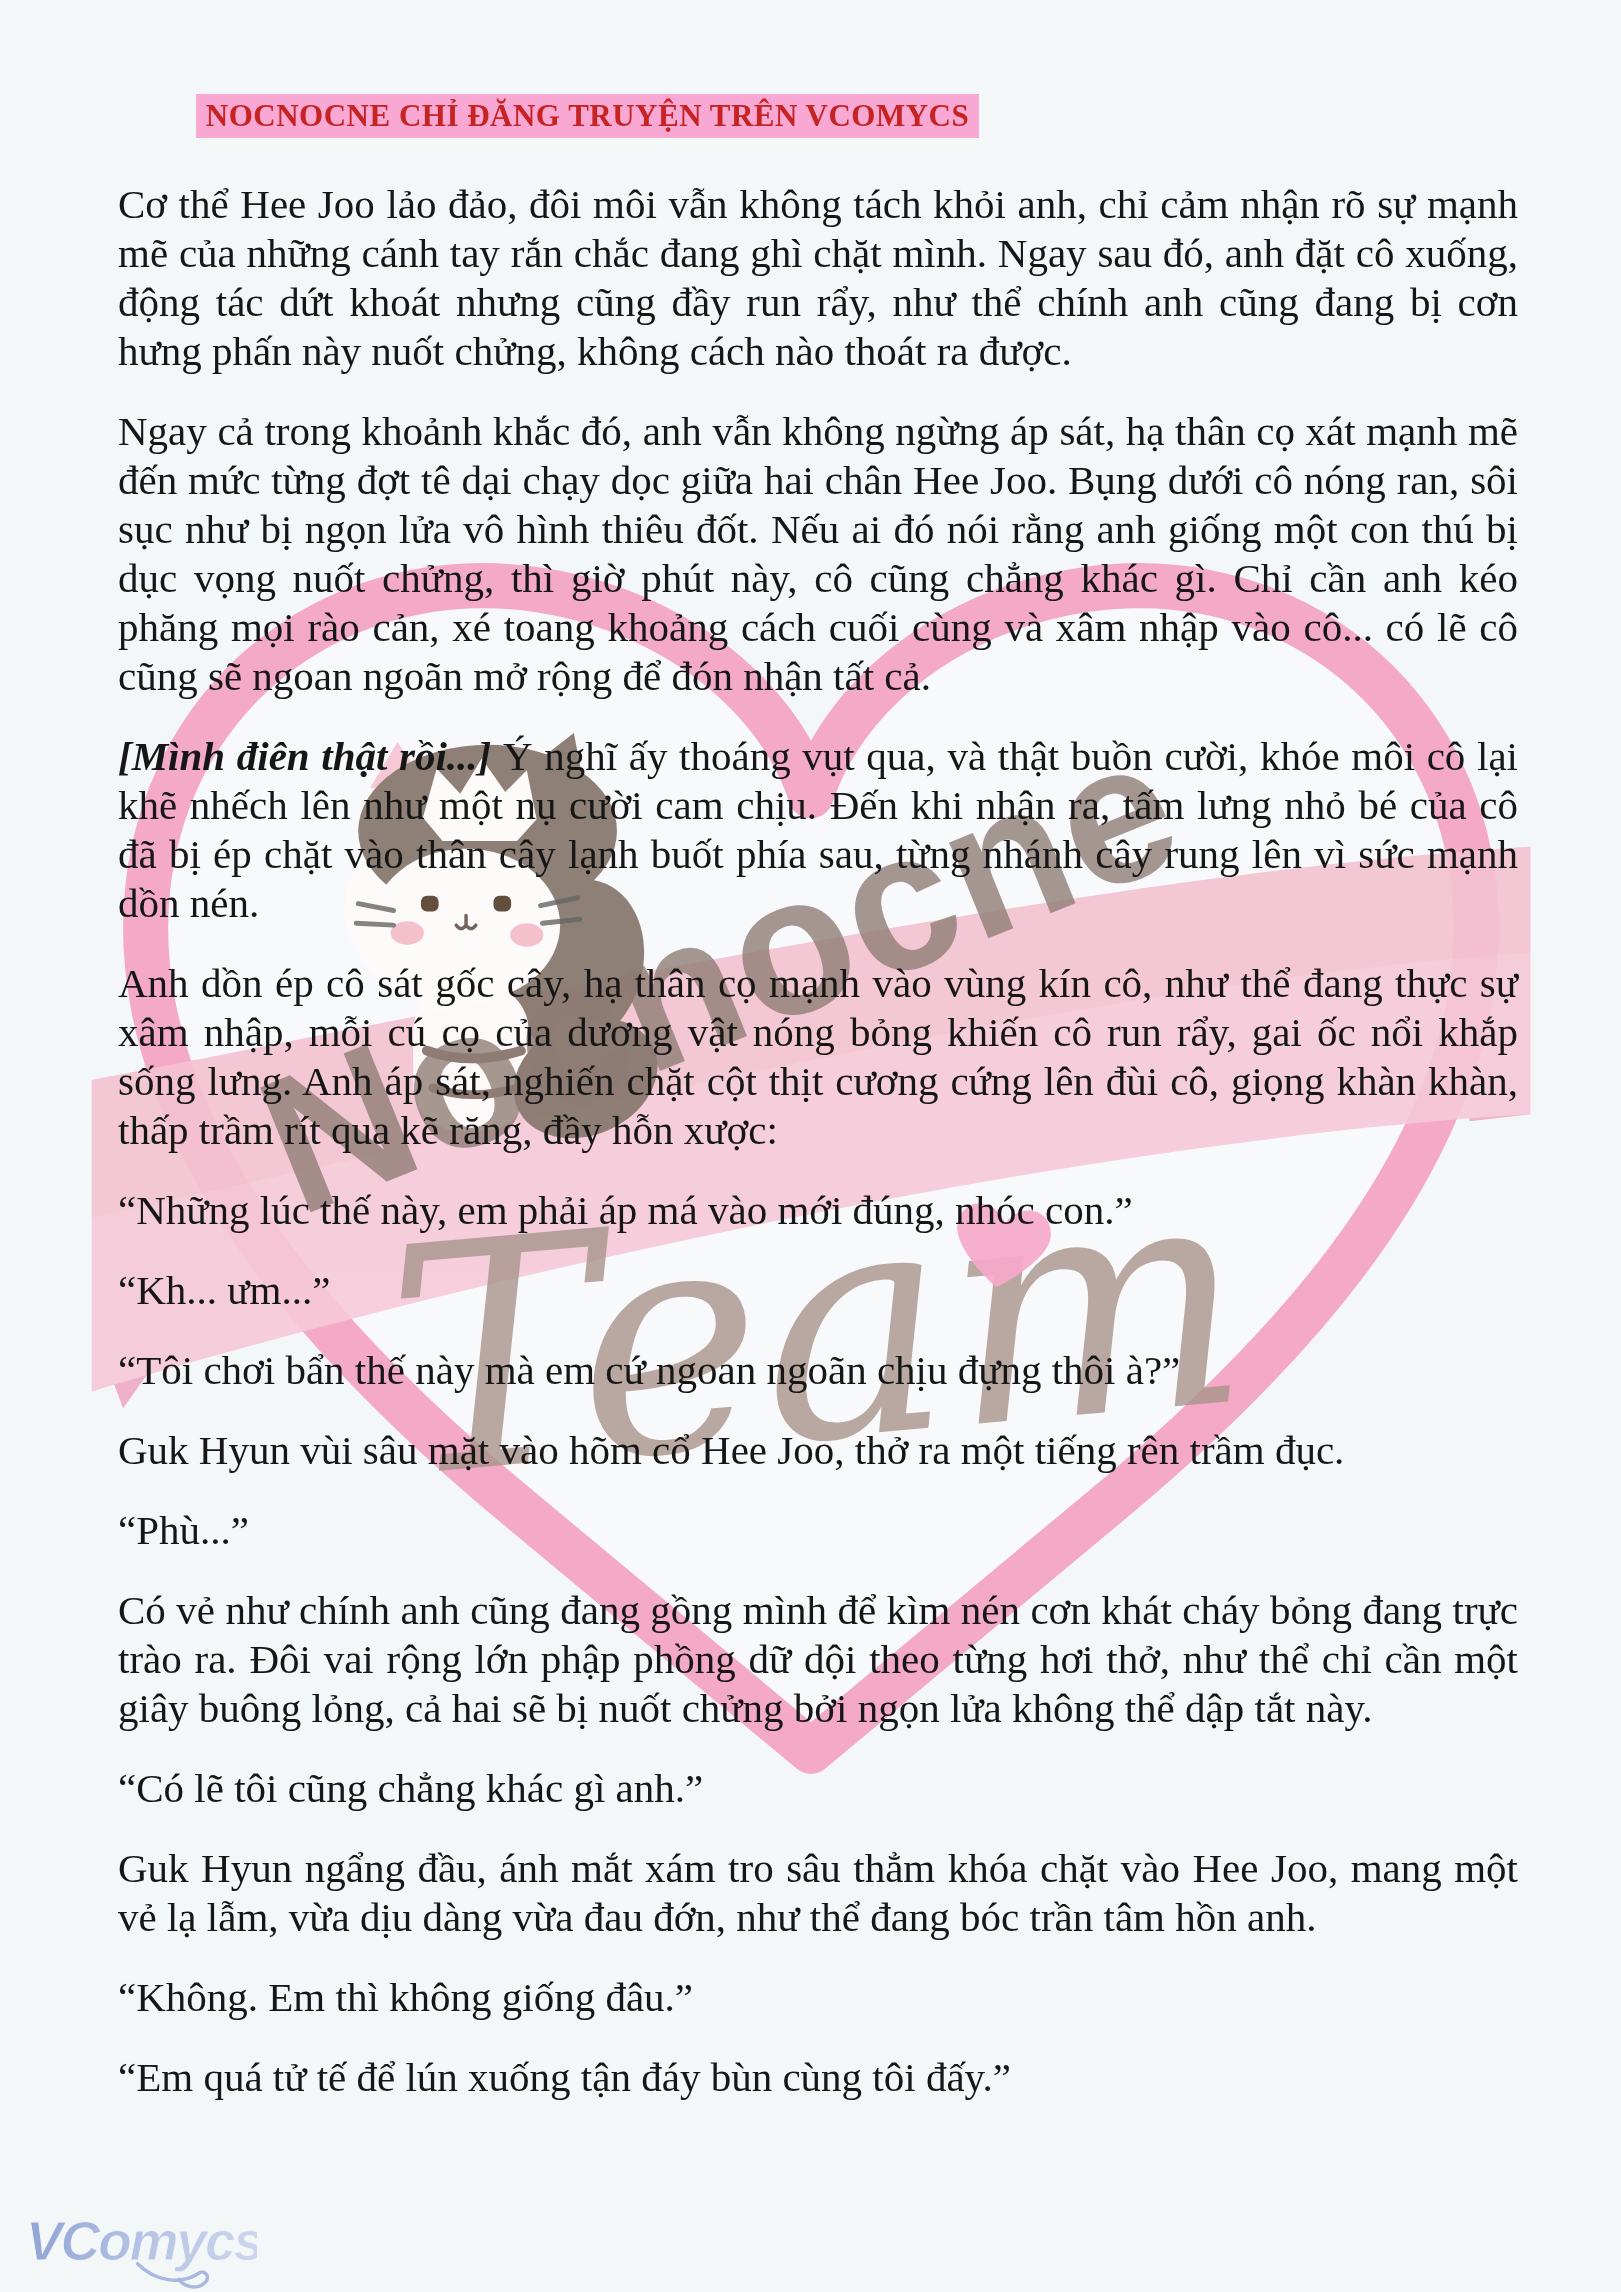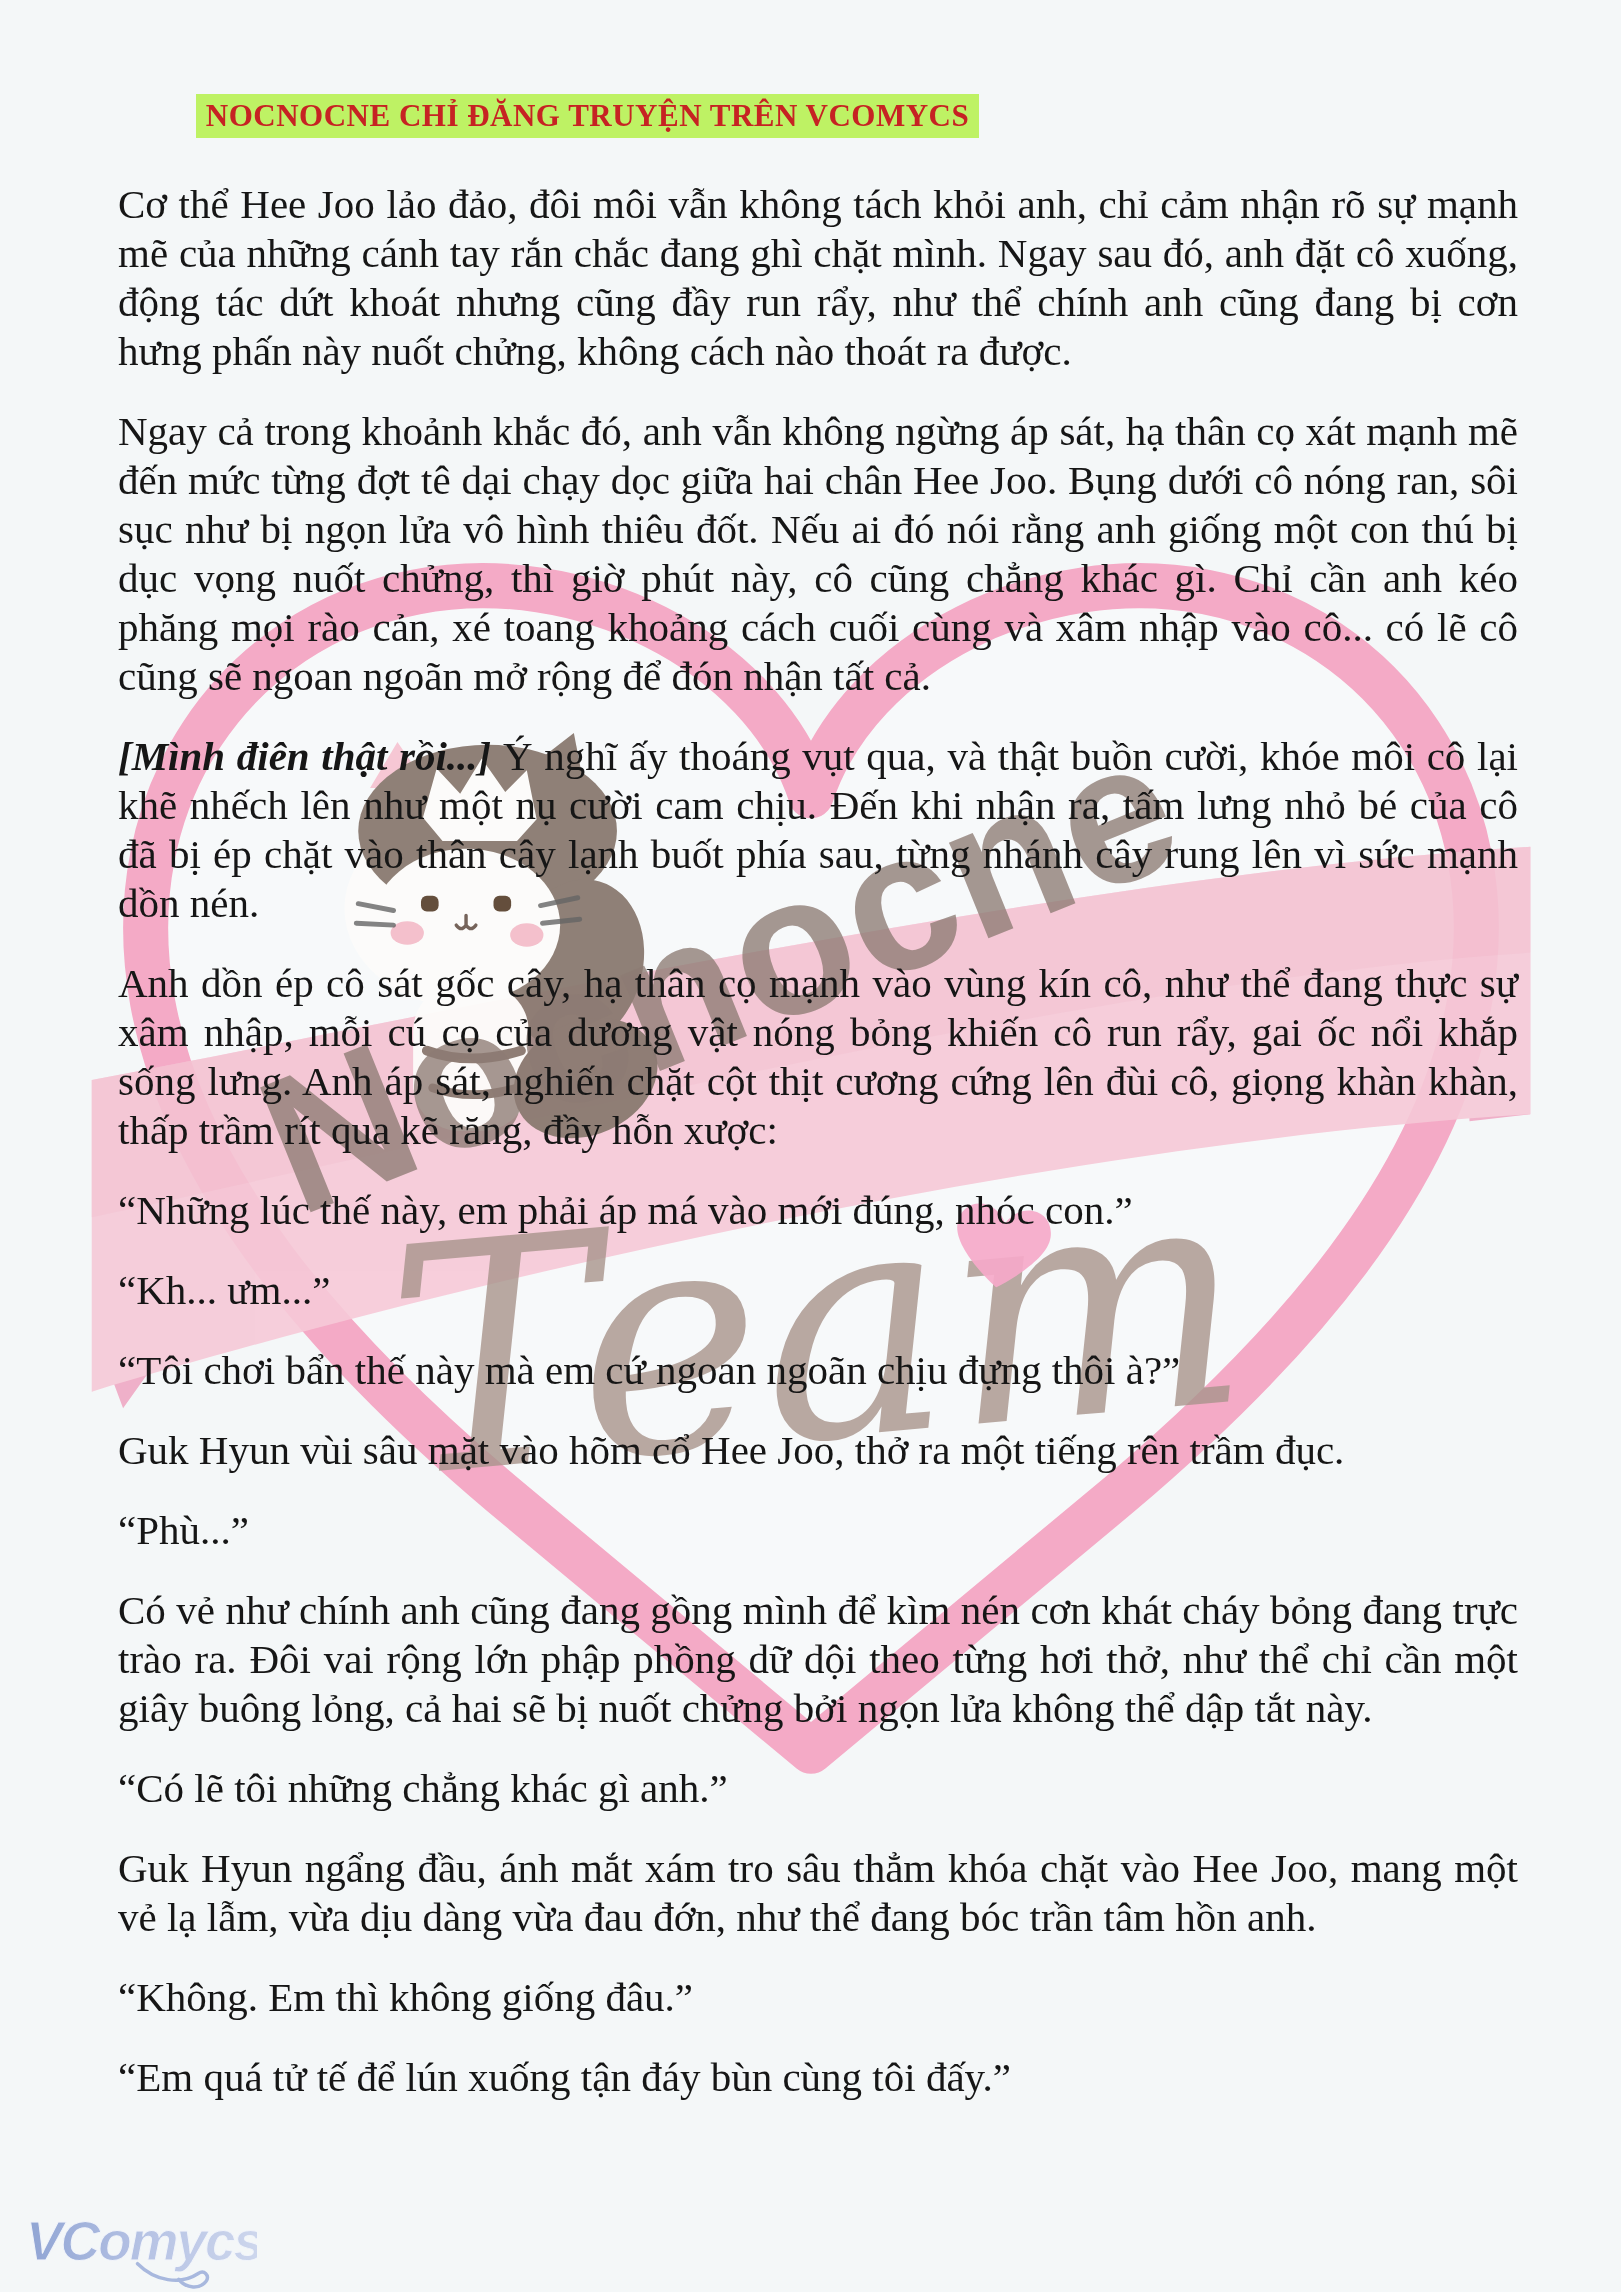--- a/index.html
+++ b/index.html
@@ -18,21 +18,21 @@
   }
   .logo{
     position:absolute;left:21.6px;top:2199px;
     width:235px;height:98px;
     z-index:1;opacity:.88;pointer-events:none;
   }
   
   .header{position:absolute;left:196px;top:94px;z-index:2;}
   .header-band{
     display:inline-block;
-    background:#bef264;
+    background:#f9a8d4;
     color:#c62323;
     font-family:"Liberation Serif",serif;
     font-weight:bold;
     font-size:31px;line-height:41px;
     padding:1px 9.8px 2px 9.8px;
     letter-spacing:0.5px;
     white-space:nowrap;
   }
   
   .content{
@@ -100,21 +100,21 @@
     <p>Cơ thể Hee Joo lảo đảo, đôi môi vẫn không tách khỏi anh, chỉ cảm nhận rõ sự mạnh mẽ của những cánh tay rắn chắc đang ghì chặt mình. Ngay sau đó, anh đặt cô xuống, động tác dứt khoát nhưng cũng đầy run rẩy, như thể chính anh cũng đang bị cơn hưng phấn này nuốt chửng, không cách nào thoát ra được.</p>
     <p>Ngay cả trong khoảnh khắc đó, anh vẫn không ngừng áp sát, hạ thân cọ xát mạnh mẽ đến mức từng đợt tê dại chạy dọc giữa hai chân Hee Joo. Bụng dưới cô nóng ran, sôi sục như bị ngọn lửa vô hình thiêu đốt. Nếu ai đó nói rằng anh giống một con thú bị dục vọng nuốt chửng, thì giờ phút này, cô cũng chẳng khác gì. Chỉ cần anh kéo phăng mọi rào cản, xé toang khoảng cách cuối cùng và xâm nhập vào cô... có lẽ cô cũng sẽ ngoan ngoãn mở rộng để đón nhận tất cả.</p>
     <p><em class="lead-italic">[Mình điên thật rồi...]</em><span> Ý nghĩ ấy thoáng vụt qua, và thật buồn cười, khóe môi cô lại khẽ nhếch lên như một nụ cười cam chịu. Đến khi nhận ra, tấm lưng nhỏ bé của cô đã bị ép chặt vào thân cây lạnh buốt phía sau, từng nhánh cây rung lên vì sức mạnh dồn nén.</span></p>
     <p>Anh dồn ép cô sát gốc cây, hạ thân cọ mạnh vào vùng kín cô, như thể đang thực sự xâm nhập, mỗi cú cọ của dương vật nóng bỏng khiến cô run rẩy, gai ốc nổi khắp sống lưng. Anh áp sát, nghiến chặt cột thịt cương cứng lên đùi cô, giọng khàn khàn, thấp trầm rít qua kẽ răng, đầy hỗn xược:</p>
     <p>“Những lúc thế này, em phải áp má vào mới đúng, nhóc con.”</p>
     <p>“Kh... ưm...”</p>
     <p>“Tôi chơi bẩn thế này mà em cứ ngoan ngoãn chịu đựng thôi à?”</p>
     <p>Guk Hyun vùi sâu mặt vào hõm cổ Hee Joo, thở ra một tiếng rên trầm đục.</p>
     <p>“Phù...”</p>
     <p>Có vẻ như chính anh cũng đang gồng mình để kìm nén cơn khát cháy bỏng đang trực trào ra. Đôi vai rộng lớn phập phồng dữ dội theo từng hơi thở, như thể chỉ cần một giây buông lỏng, cả hai sẽ bị nuốt chửng bởi ngọn lửa không thể dập tắt này.</p>
-    <p>“Có lẽ tôi những chẳng khác gì anh.”</p>
+    <p>“Có lẽ tôi cũng chẳng khác gì anh.”</p>
     <p>Guk Hyun ngẩng đầu, ánh mắt xám tro sâu thẳm khóa chặt vào Hee Joo, mang một vẻ lạ lẫm, vừa dịu dàng vừa đau đớn, như thể đang bóc trần tâm hồn anh.</p>
     <p>“Không. Em thì không giống đâu.”</p>
     <p>“Em quá tử tế để lún xuống tận đáy bùn cùng tôi đấy.”</p>
   </main>
 
   <svg class="logo" viewBox="0 0 240 100" xmlns="http://www.w3.org/2000/svg" aria-hidden="true">
     <defs>
       <linearGradient id="lgrad" x1="0" y1="0" x2="1" y2="0">
         <stop offset="0" stop-color="#8299cf"></stop>
         <stop offset="0.5" stop-color="#aebce2"></stop>

